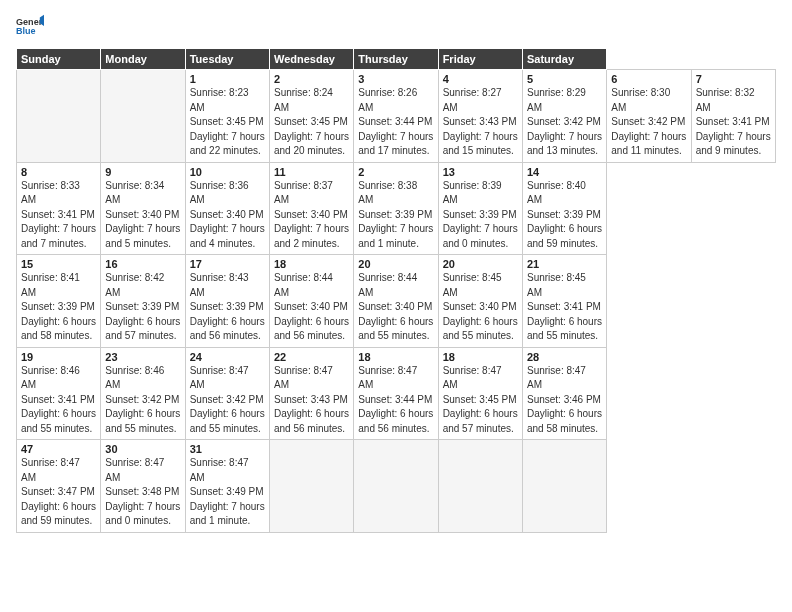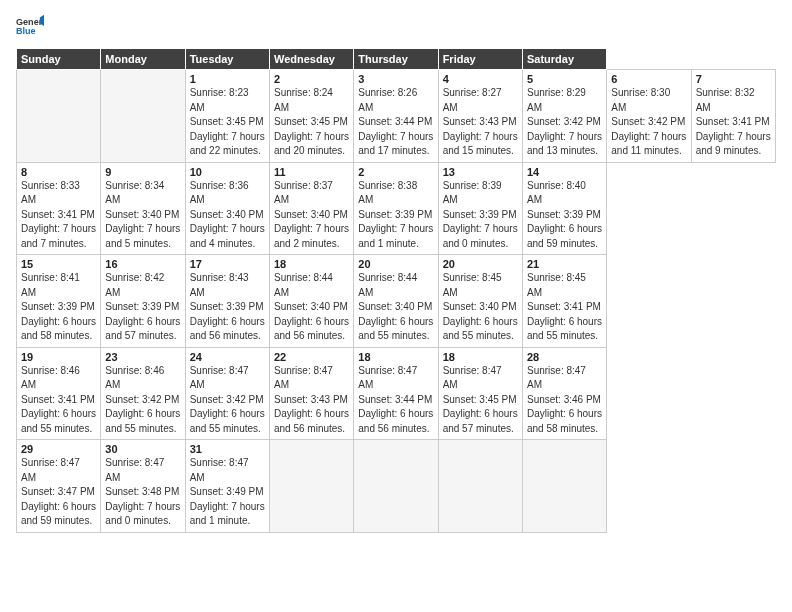--- a/index.html
+++ b/index.html
@@ -144,21 +144,21 @@
         <tr>
           <td><span class="day-num">19</span><span class="day-info">Sunrise: 8:46 AM<br>Sunset: 3:41 PM<br>Daylight: 6 hours and 55 minutes.</span></td>
           <td><span class="day-num">23</span><span class="day-info">Sunrise: 8:46 AM<br>Sunset: 3:42 PM<br>Daylight: 6 hours and 55 minutes.</span></td>
           <td><span class="day-num">24</span><span class="day-info">Sunrise: 8:47 AM<br>Sunset: 3:42 PM<br>Daylight: 6 hours and 55 minutes.</span></td>
           <td><span class="day-num">22</span><span class="day-info">Sunrise: 8:47 AM<br>Sunset: 3:43 PM<br>Daylight: 6 hours and 56 minutes.</span></td>
           <td><span class="day-num">18</span><span class="day-info">Sunrise: 8:47 AM<br>Sunset: 3:44 PM<br>Daylight: 6 hours and 56 minutes.</span></td>
           <td><span class="day-num">18</span><span class="day-info">Sunrise: 8:47 AM<br>Sunset: 3:45 PM<br>Daylight: 6 hours and 57 minutes.</span></td>
           <td><span class="day-num">28</span><span class="day-info">Sunrise: 8:47 AM<br>Sunset: 3:46 PM<br>Daylight: 6 hours and 58 minutes.</span></td>
         </tr>
         <tr>
-          <td><span class="day-num">29</span><span class="day-info">Sunrise: 8:47 AM<br>Sunset: 3:47 PM<br>Daylight: 6 hours and 59 minutes.</span></td>
+          <td><span class="day-num">47</span><span class="day-info">Sunrise: 8:47 AM<br>Sunset: 3:47 PM<br>Daylight: 6 hours and 59 minutes.</span></td>
           <td><span class="day-num">30</span><span class="day-info">Sunrise: 8:47 AM<br>Sunset: 3:48 PM<br>Daylight: 7 hours and 0 minutes.</span></td>
           <td><span class="day-num">31</span><span class="day-info">Sunrise: 8:47 AM<br>Sunset: 3:49 PM<br>Daylight: 7 hours and 1 minute.</span></td>
           <td class="empty"></td>
           <td class="empty"></td>
           <td class="empty"></td>
           <td class="empty"></td>
         </tr>
       </tbody>
   </table>
 </div>

